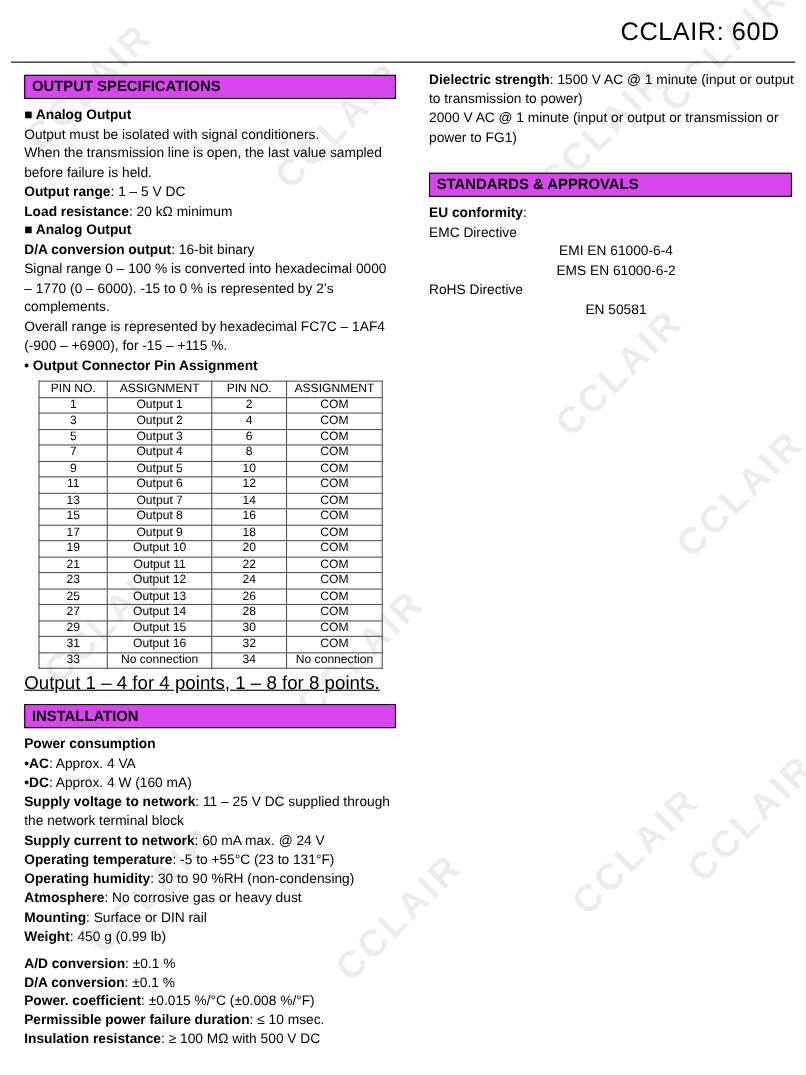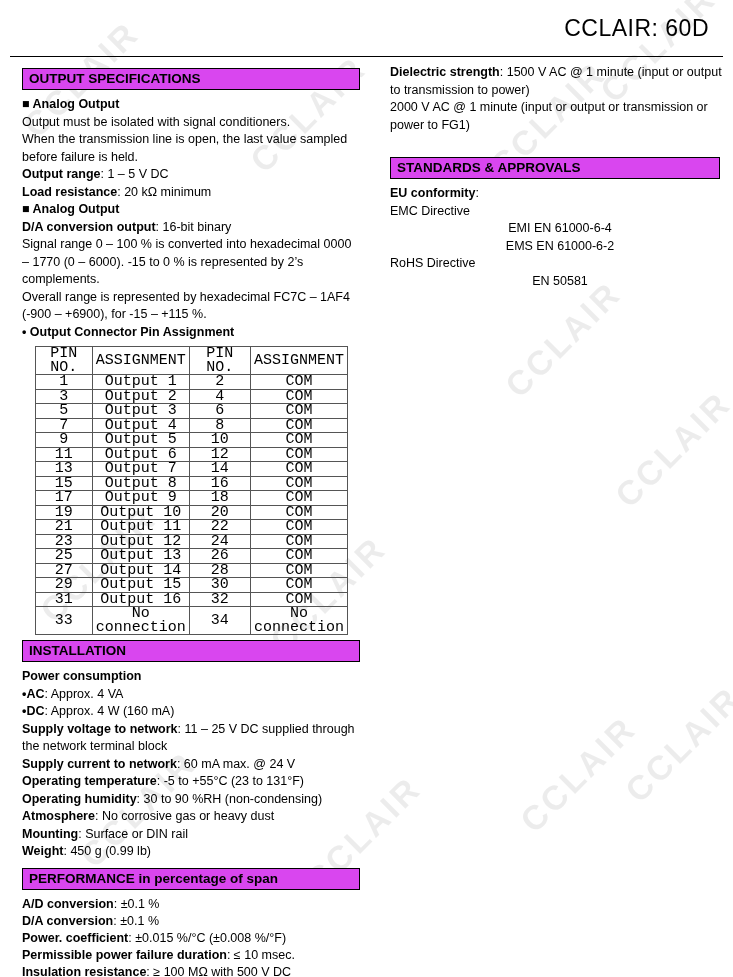--- a/index.html
+++ b/index.html
@@ -20,21 +20,21 @@
   #sec-standards{left:390px;top:157px;width:330px;}
 
   .hdr{
     background:#d946ef;border:1px solid #000;font-weight:bold;
     font-size:13.5px;padding:2px 6px 3px;margin:0 0 6px 0;
   }
   .line{margin:0;font-size:12.5px;line-height:17.5px;}
   .tight .line{line-height:17px;}
   .ind{padding-left:10px;text-align:center;}
 
-  .pin-table{border-collapse:collapse;margin:5px 12px 3px 13px;font-size:15px;font-family:Liberation Mono, monospace;}
+  .pin-table{border-collapse:collapse;margin:5px 12px 3px 13px;font-size:11px;}
   .pin-table th,.pin-table td{
     border:1px solid #555;padding:0 3px;text-align:center;
     height:13.5px;line-height:13.5px;font-weight:normal;
   }
   .c1{width:56px;}.c2{width:88px;}.c3{width:62px;}.c4{width:80px;}
   .footnote{font-size:17px;margin-top:2px;text-decoration:underline;}
 
   .wm{
     position:absolute;font-size:34px;font-weight:bold;letter-spacing:3px;
     color:#000;opacity:.07;transform:rotate(-45deg);white-space:nowrap;
@@ -204,21 +204,20 @@
         <p class="line"><b>Supply current to network</b>: 60 mA max. @ 24 V</p>
         <p class="line"><b>Operating temperature</b>: -5 to +55°C (23 to 131°F)</p>
         <p class="line"><b>Operating humidity</b>: 30 to 90 %RH (non-condensing)</p>
         <p class="line"><b>Atmosphere</b>: No corrosive gas or heavy dust</p>
         <p class="line"><b>Mounting</b>: Surface or DIN rail</p>
         <p class="line"><b>Weight</b>: 450 g (0.99 lb)</p>
       </div>
   </section>
 
   <section class="sec tight" id="sec-performance">
-    <div class="hdr">PERFORMANCE in percentage of span</div>
     <div>
         <p class="line"><b>A/D conversion</b>: ±0.1 %</p>
         <p class="line"><b>D/A conversion</b>: ±0.1 %</p>
         <p class="line"><b>Power. coefficient</b>: ±0.015 %/°C (±0.008 %/°F)</p>
         <p class="line"><b>Permissible power failure duration</b>: ≤ 10 msec.</p>
         <p class="line"><b>Insulation resistance</b>: ≥ 100 MΩ with 500 V DC</p>
       </div>
   </section>
 
   <section class="sec" id="blk-dielectric">

